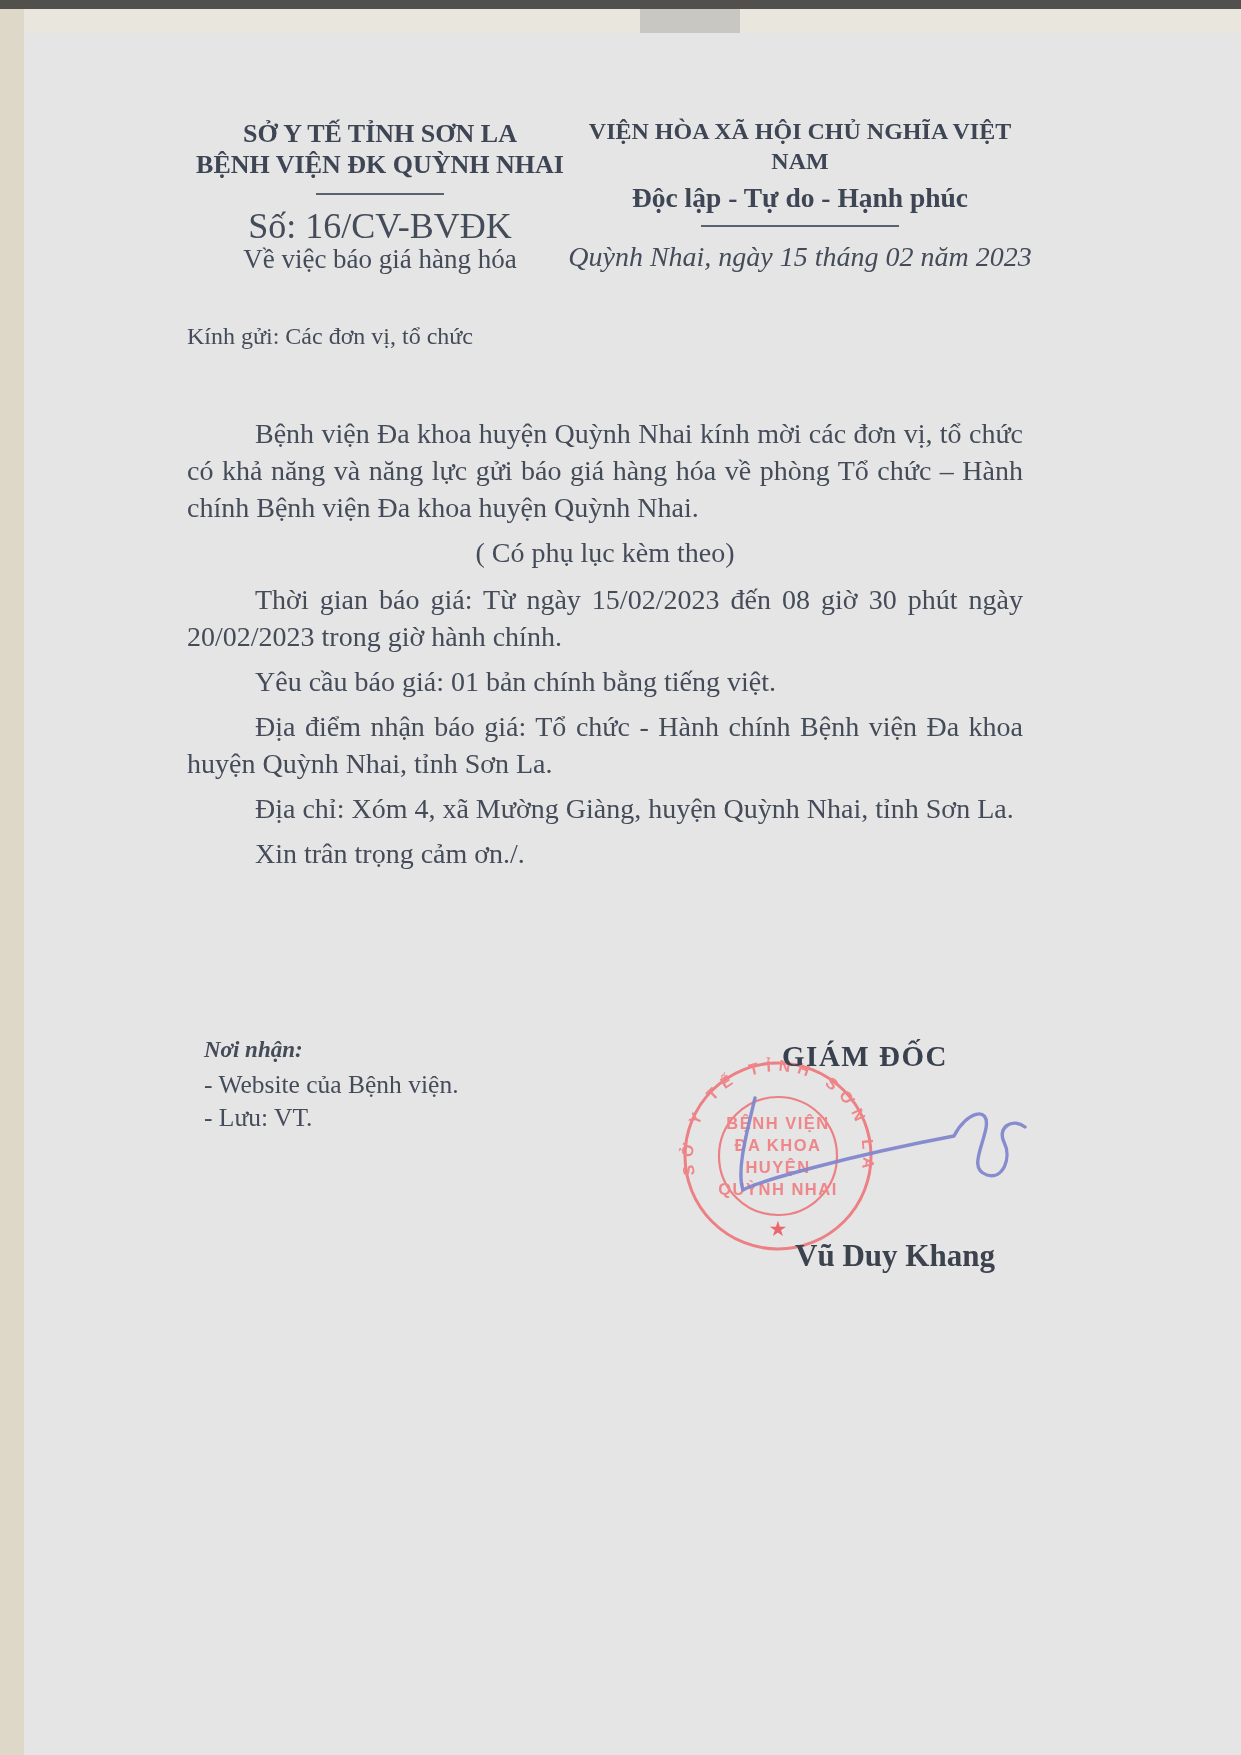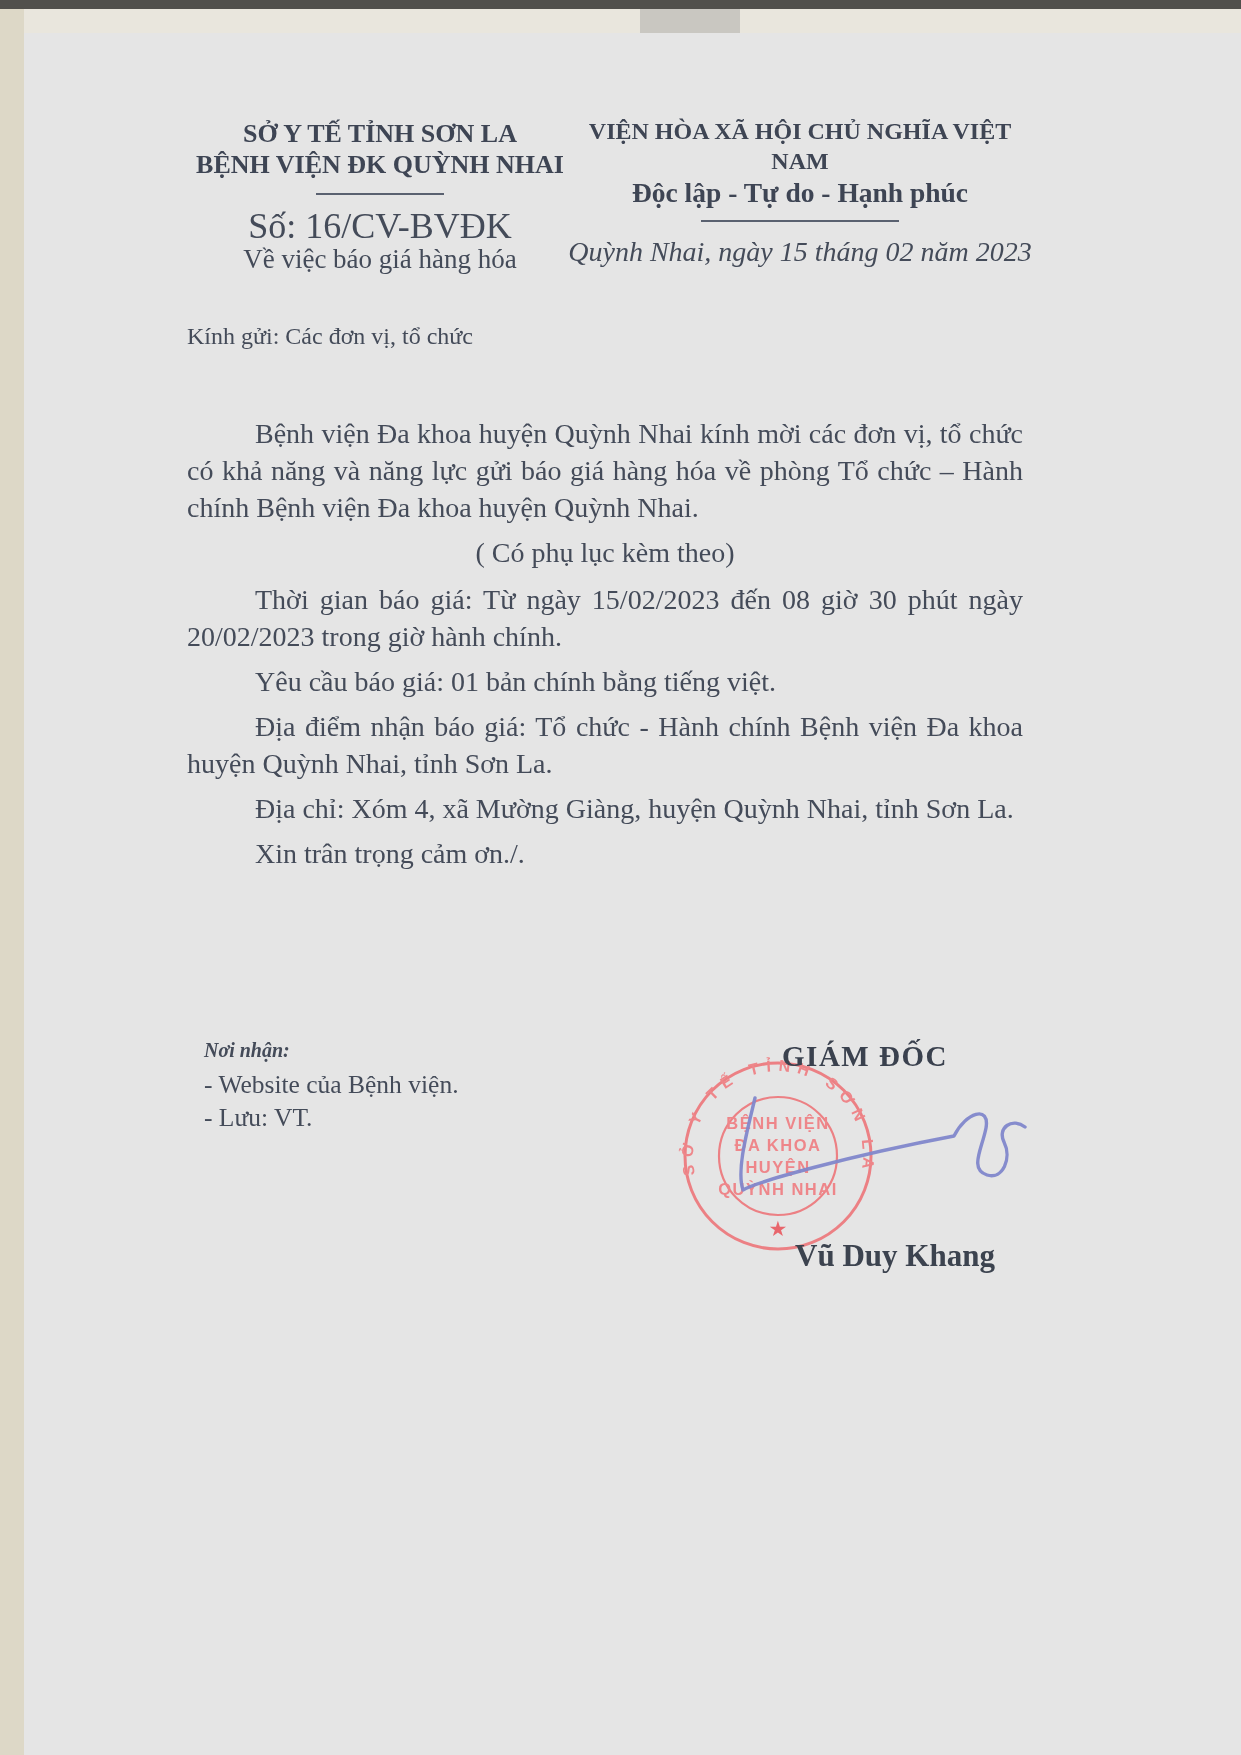--- a/index.html
+++ b/index.html
@@ -19,38 +19,38 @@
 
   
   .header-left{position:absolute;left:196px;top:118px;width:368px;text-align:center;}
   .header-right{position:absolute;left:565px;top:116px;width:470px;text-align:center;}
   .org-line{font-weight:bold;font-size:26px;line-height:31px;color:#3e4554;}
   .hdr-divider-l{width:128px;border-top:2.5px solid #5a6170;margin:13px auto 15px auto;}
   .hdr-divider-r{width:198px;border-top:2.5px solid #5a6170;margin:11px auto 13px auto;}
   .doc-number{font-size:36px;line-height:33px;}
   .doc-subject{font-size:27px;line-height:33px;}
   .nat-title{font-weight:bold;font-size:24px;line-height:30px;color:#3e4554;}
-  .nat-motto{font-weight:bold;font-size:27.5px;line-height:33px;color:#3e4554;}
+  .nat-motto{font-weight:bold;font-size:27.5px;line-height:33px;margin-top:5px;color:#3e4554;}
   .place-date{font-style:italic;font-size:28px;line-height:34px;}
 
   
   .body-block{position:absolute;left:187px;top:318px;width:836px;}
   .salutation{font-size:24px;line-height:37px;margin:0 0 60px 0;}
   .body-block p.para{
     font-size:28px;line-height:37px;margin:0 0 8px 0;
     text-indent:68px;text-align:justify;
   }
   .attachment-note{
     font-size:28px;line-height:37px;
     text-align:center;margin:8px 0 10px 0;
   }
 
   
   .recipients{position:absolute;left:204px;top:1032px;}
-  .recipients-label{font-weight:bold;font-style:italic;font-size:20px;line-height:36px;}
+  .recipients-label{font-weight:bold;font-style:italic;font-size:23px;line-height:36px;}
   .recipient-item{font-size:25.5px;line-height:33px;}
   .recipient-item:first-of-type{margin-top:5px;}
 
   .sig-title{
     position:absolute;left:705px;top:1040px;width:320px;text-align:center;
     font-weight:bold;font-size:29px;letter-spacing:1.5px;color:#3a414e;z-index:3;
   }
   .signer-name{
     position:absolute;left:730px;top:1238px;width:330px;text-align:center;
     font-weight:bold;font-size:31px;color:#3c434f;z-index:3;

